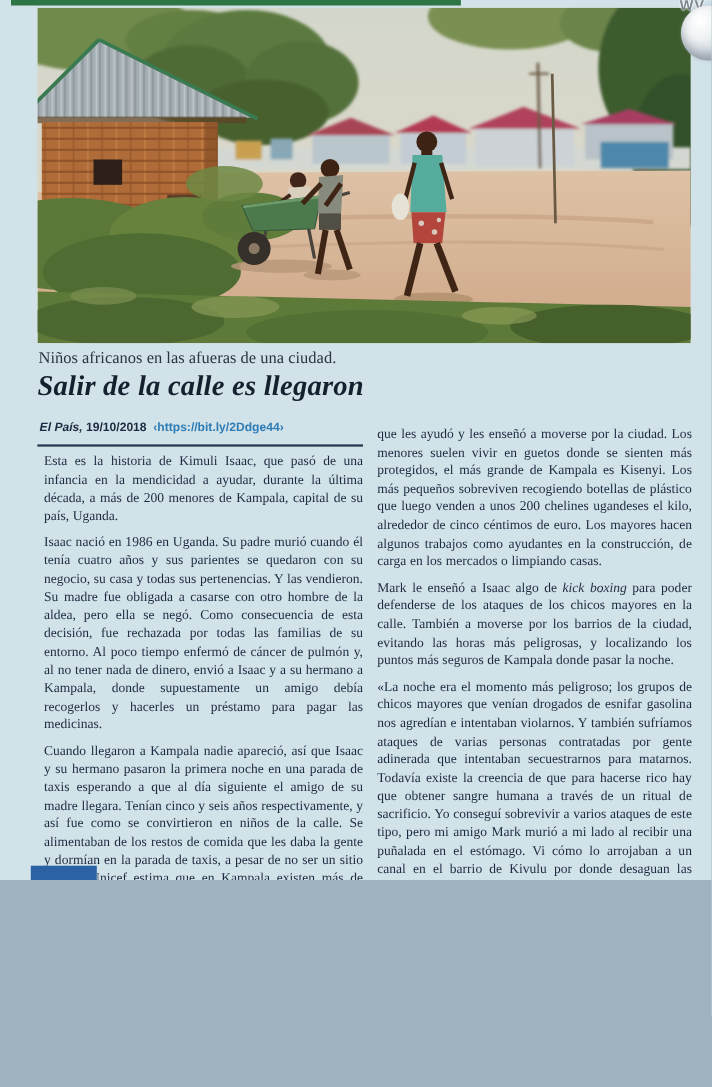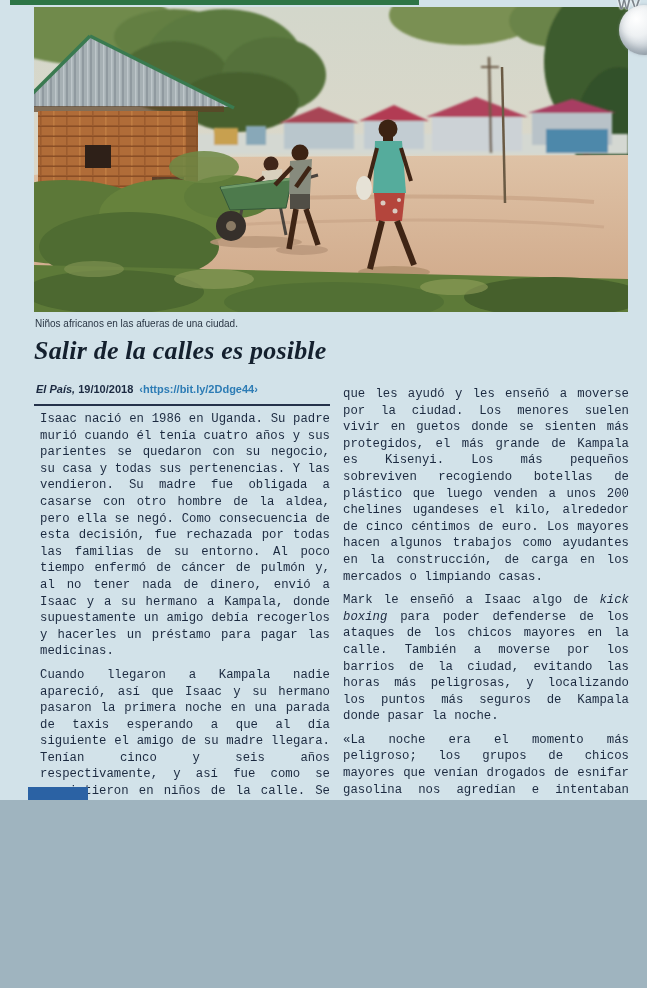--- a/index.html
+++ b/index.html
@@ -12,32 +12,32 @@
   .photo{position:absolute;left:34px;top:7px;width:594px;height:305px;margin:0;overflow:hidden;background:#d6d8cc;}
   .photo svg{display:block;width:100%;height:100%;}
   .watermark{position:absolute;top:0;right:0;width:80px;height:60px;pointer-events:none;}
   .wm-ball{position:absolute;right:-22px;top:5px;width:50px;height:50px;border-radius:50%;
     background:radial-gradient(circle at 35% 28%,#ffffff 0%,#eef1f3 35%,#c2cbd3 70%,#9aa6b1 100%);
     box-shadow:inset 0 -5px 9px rgba(100,112,124,.45), 0 0 3px rgba(140,150,160,.5);}
   .wm-text{position:absolute;right:6px;top:-3px;font-family:"Liberation Sans","DejaVu Sans",sans-serif;
     font-weight:bold;font-size:13px;letter-spacing:1px;color:#7d858c;
     text-shadow:0 0 2px #fff,0 0 2px #fff;}
   .caption{position:absolute;left:35px;top:318px;margin:0;
-    font-family:Liberation Sans, sans-serif;font-size:10px;color:#2a3644;}
+    font-family:Liberation Serif, serif;font-size:15px;color:#2a3644;}
   .title{position:absolute;left:34px;top:336px;margin:0;
     font-style:italic;font-weight:bold;font-size:26px;letter-spacing:.2px;color:#14202e;}
   .source{position:absolute;left:36px;top:383px;margin:0;
     font-family:"Liberation Sans","DejaVu Sans",sans-serif;font-size:11px;color:#1b2940;}
   .src-pub{font-weight:bold;font-style:italic;}
   .src-date{font-weight:bold;}
   .src-url{color:#2d7cb5;font-weight:bold;text-decoration:none;margin-left:3px;}
   .col-rule{position:absolute;left:34px;top:404px;width:296px;height:1.5px;background:#24324a;}
   .col{position:absolute;font-size:12.3px;line-height:16.6px;text-align:justify;
     hyphens:auto;-webkit-hyphens:auto;word-spacing:.2px;}
-  .col p{margin:0 0 7px 0;font-family:Liberation Mono, monospace;}
+  .col p{margin:0 0 7px 0;}
   .col-left{left:40px;top:411px;width:290px;}
   .col-right{left:343px;top:386px;width:286px;}
   .page-tab{position:absolute;left:28px;bottom:0;width:60px;height:13px;background:#2b62a4;}
 </style>
 </head>
 <body>
 
 <div class="page">
 
   <div class="green-bar"></div>
@@ -184,31 +184,32 @@
     </svg>
   </figure>
 
   <div class="watermark">
     <span class="wm-text">WV</span>
     <span class="wm-ball"></span>
   </div>
 
   <p class="caption">Niños africanos en las afueras de una ciudad.</p>
 
-  <h1 class="title">Salir de la calles es posible</h1>
+  <h1 class="title">Salir de la calle es llegaron</h1>
 
   <p class="source">
     <span class="src-pub">El País,</span>
     <span class="src-date">19/10/2018</span>
     <a class="src-url" href="#">‹https://bit.ly/2Ddge44›</a>
   </p>
 
   <div class="col-rule"></div>
 
   <div class="col col-left">
+    <p lang="es">Esta es la historia de Kimuli Isaac, que pasó de una infancia en la mendicidad a ayudar, durante la última década, a más de 200 menores de Kampala, capital de su país, Uganda.</p>
     <p lang="es">Isaac nació en 1986 en Uganda. Su padre murió cuando él tenía cuatro años y sus parientes se quedaron con su negocio, su casa y todas sus pertenencias. Y las vendieron. Su madre fue obligada a casarse con otro hombre de la aldea, pero ella se negó. Como consecuencia de esta decisión, fue rechazada por todas las familias de su entorno. Al poco tiempo enfermó de cáncer de pulmón y, al no tener nada de dinero, envió a Isaac y a su hermano a Kampala, donde supuestamente un amigo debía recogerlos y hacerles un préstamo para pagar las medicinas.</p>
     <p lang="es">Cuando llegaron a Kampala nadie apareció, así que Isaac y su hermano pasaron la primera noche en una parada de taxis esperando a que al día siguiente el amigo de su madre llegara. Tenían cinco y seis años respectivamente, y así fue como se convirtieron en niños de la calle. Se alimentaban de los restos de comida que les daba la gente y dormían en la parada de taxis, a pesar de no ser un sitio seguro. Unicef estima que en Kampala existen más de 10000 menores viviendo en las calles. La principal causa es la violencia doméstica, aunque hay otros factores como la pérdida de parientes (la mayoría afectados por el VIH).</p>
   </div>
 
   <div class="col col-right">
     <p lang="es">que les ayudó y les enseñó a moverse por la ciudad. Los menores suelen vivir en guetos donde se sienten más protegidos, el más grande de Kampala es Kisenyi. Los más pequeños sobreviven recogiendo botellas de plástico que luego venden a unos 200 chelines ugandeses el kilo, alrededor de cinco céntimos de euro. Los mayores hacen algunos trabajos como ayudantes en la construcción, de carga en los mercados o limpiando casas.</p>
     <p lang="es">Mark le enseñó a Isaac algo de <i>kick boxing</i> para poder defenderse de los ataques de los chicos mayores en la calle. También a moverse por los barrios de la ciudad, evitando las horas más peligrosas, y localizando los puntos más seguros de Kampala donde pasar la noche.</p>
     <p lang="es">«La noche era el momento más peligroso; los grupos de chicos mayores que venían drogados de esnifar gasolina nos agredían e intentaban violarnos. Y también sufríamos ataques de varias personas contratadas por gente adinerada que intentaban secuestrarnos para matarnos. Todavía existe la creencia de que para hacerse rico hay que obtener sangre humana a través de un ritual de sacrificio. Yo conseguí sobrevivir a varios ataques de este tipo, pero mi amigo Mark murió a mi lado al recibir una puñalada en el estómago. Vi cómo lo arrojaban a un canal en el barrio de Kivulu por donde desaguan las aguas fecales de Kampala», se lamenta Isaac entre lágrimas.</p>
   </div>
 

